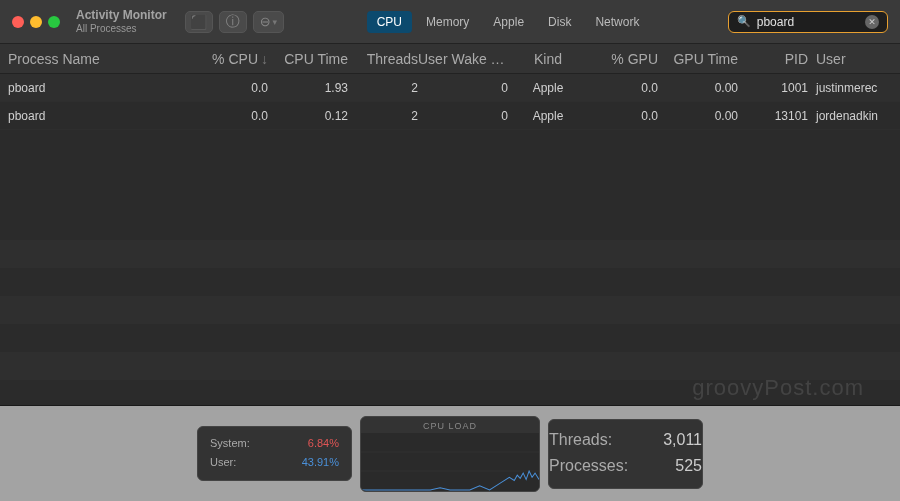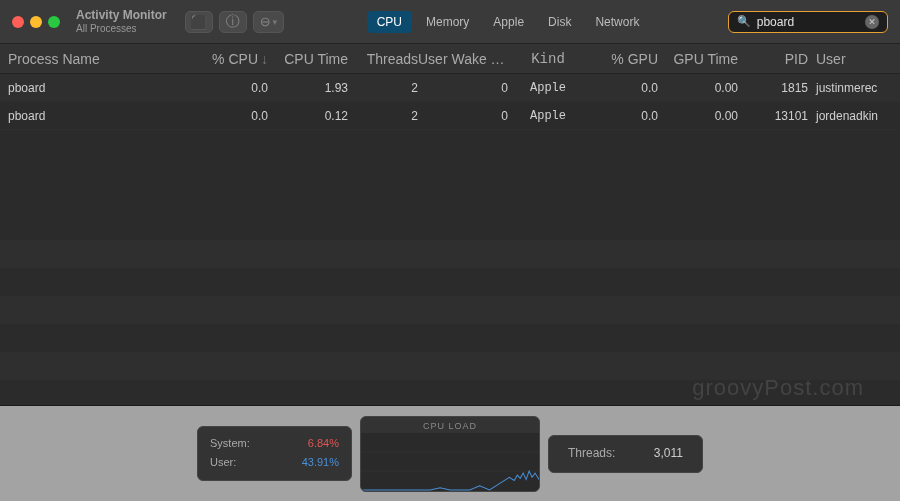--- a/index.html
+++ b/index.html
@@ -143,21 +143,21 @@
       border-bottom: 1px solid #222;
       padding: 0 8px;
       font-size: 14px;
       color: #aaa;
     }
     .col-process { width: 180px; flex-shrink: 0; }
     .col-cpu { width: 80px; flex-shrink: 0; text-align: right; }
     .col-cputime { width: 80px; flex-shrink: 0; text-align: right; }
     .col-threads { width: 70px; flex-shrink: 0; text-align: right; }
     .col-idle { width: 90px; flex-shrink: 0; text-align: right; }
-    .col-kind { width: 80px; flex-shrink: 0; text-align: center; font-family: Liberation Mono, monospace; }
+    .col-kind { width: 80px; flex-shrink: 0; text-align: center; }
     .col-gpu { width: 70px; flex-shrink: 0; text-align: right; }
     .col-gputime { width: 80px; flex-shrink: 0; text-align: right; }
     .col-pid { width: 70px; flex-shrink: 0; text-align: right; }
     .col-user { width: 120px; flex-shrink: 0; text-align: left; padding-left: 8px; }
 
     .sort-arrow {
       display: inline-block;
       margin-left: 3px;
       color: #777;
     }
@@ -260,23 +260,23 @@
     }
     .cpu-load-chart {
       flex: 1;
       width: 100%;
     }
 
     .stats-right {
       background: #333;
       border: 1px solid #444;
       border-radius: 6px;
-      padding: 8px 19px;
+      padding: 8px 0;
       min-width: 155px;
-      font-size: 12px;
+      font-size: 16px;
     }
 
     .main-content {
       display: flex;
       flex-direction: column;
       height: calc(501px - 44px - 96px);
       overflow: hidden;
     }
   </style>
 </head>
@@ -342,21 +342,21 @@
   <div class="table-body" id="table-body">
   <div class="table-row">
       <div class="col-process cell">pboard</div>
       <div class="col-cpu cell cell-right">0.0</div>
       <div class="col-cputime cell cell-right">1.93</div>
       <div class="col-threads cell cell-right">2</div>
       <div class="col-idle cell cell-right">0</div>
       <div class="col-kind cell cell-center">Apple</div>
       <div class="col-gpu cell cell-right">0.0</div>
       <div class="col-gputime cell cell-right">0.00</div>
-      <div class="col-pid cell cell-right">1815</div>
+      <div class="col-pid cell cell-right">1001</div>
       <div class="col-user cell">justinmerec</div>
     </div>
       <div class="table-row">
       <div class="col-process cell">pboard</div>
       <div class="col-cpu cell cell-right">0.0</div>
       <div class="col-cputime cell cell-right">0.12</div>
       <div class="col-threads cell cell-right">2</div>
       <div class="col-idle cell cell-right">0</div>
       <div class="col-kind cell cell-center">Apple</div>
       <div class="col-gpu cell cell-right">0.0</div>
@@ -393,14 +393,18 @@
 
       <polyline points="0,54 20,54 30,54 40,54 50,54 60,54 70,54 80,52 90,54 100,54 110,54 120,50 130,54 140,48 150,42 155,45 158,40 161,43 164,38 167,44 170,36 173,42 176,38 180,44" fill="none" stroke="#4a90d9" stroke-width="1"></polyline>
     </svg>
   </div>
 
   <div class="stats-right">
     <div class="stat-row">
       <span class="stat-label">Threads:</span>
       <span class="stat-value-light">3,011</span>
     </div>
+    <div class="stat-row">
+      <span class="stat-label">Processes:</span>
+      <span class="stat-value-light">525</span>
+    </div>
   </div>
 </div>
 
 </body></html>

